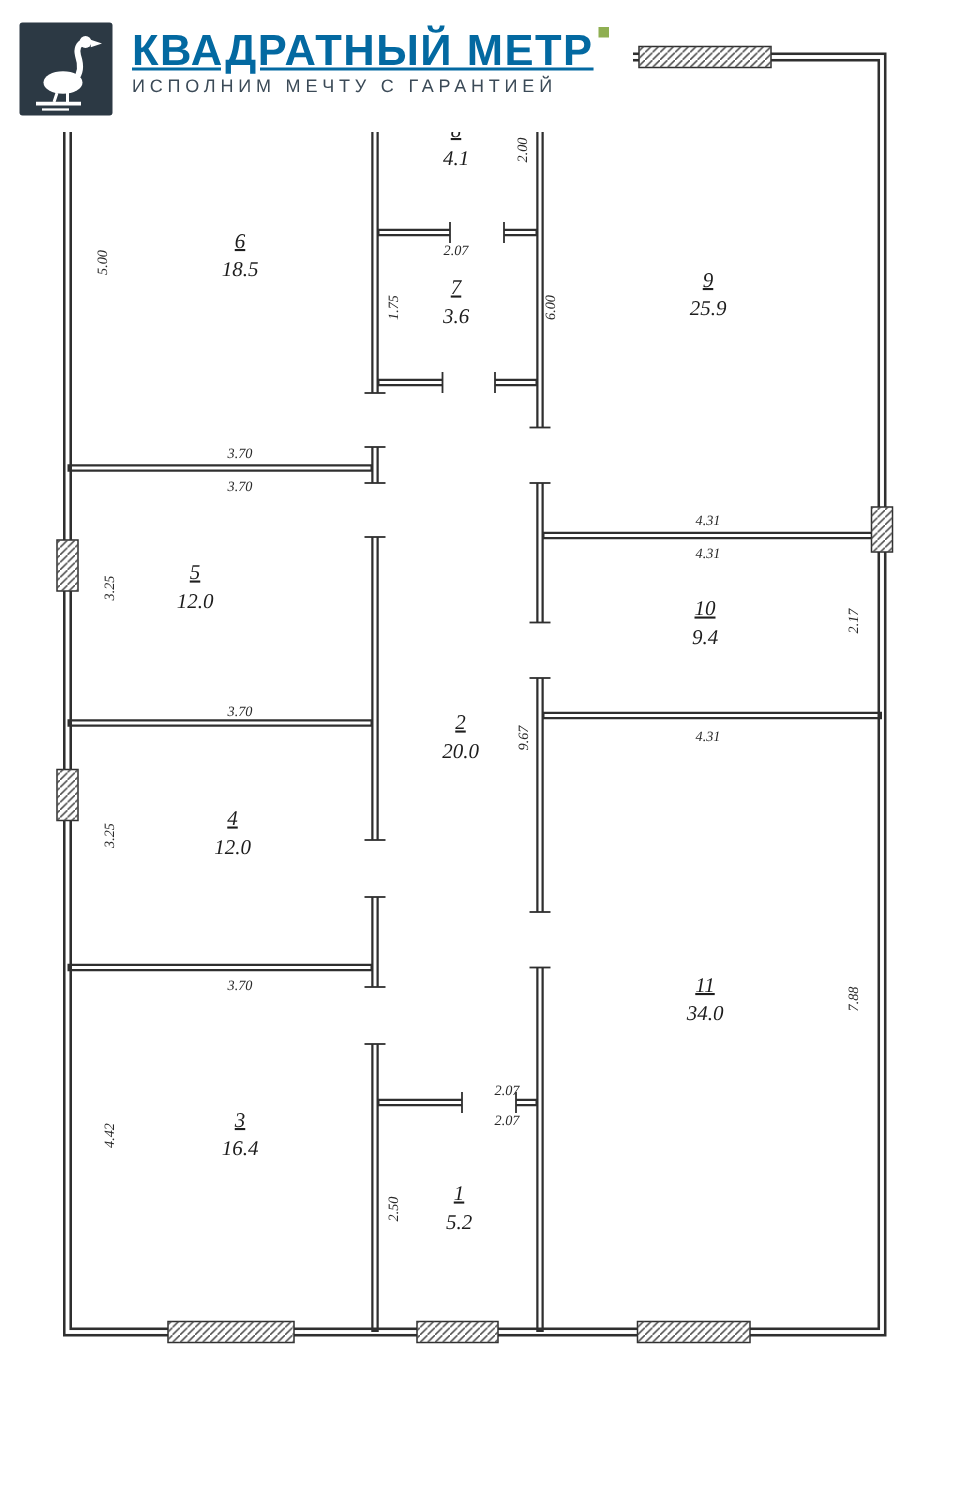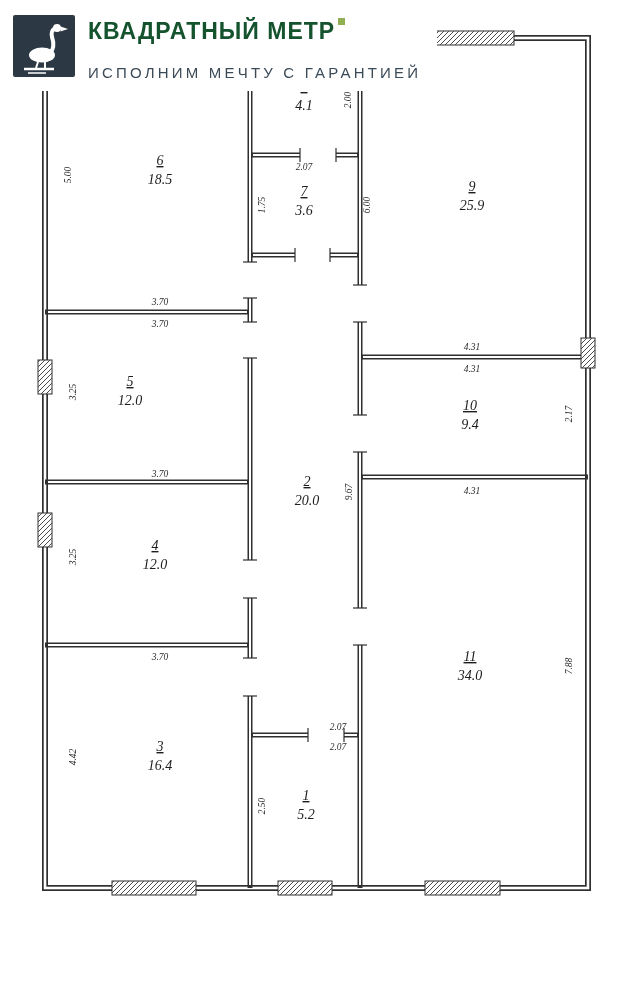--- a/index.html
+++ b/index.html
@@ -3,25 +3,25 @@
 <meta charset="utf-8">
 <style>
   html,body{margin:0;padding:0;background:#ffffff;}
   .page{position:relative;width:640px;height:1000px;background:#ffffff;overflow:hidden;
         font-family:"Liberation Sans",sans-serif;}
   
   .logo{position:absolute;top:12px;left:10px;z-index:5;display:flex;align-items:flex-start;
         background:#ffffff;padding:2px 16px 10px 2px;}
   .logo-icon{width:64px;height:64px;flex:0 0 auto;}
   .logo-textblock{margin-left:12px;padding-top:6px;}
-  .logo-title{font-size:23px;font-weight:bold;letter-spacing:1px;color:#14532d;line-height:1;
-              white-space:nowrap;}
+  .logo-title{font-size:29px;font-weight:bold;letter-spacing:1px;color:#0369a1;line-height:1;
+              white-space:nowrap;text-decoration:underline;}
   .logo-tm{display:inline-block;width:7px;height:7px;background:#8faf52;margin-left:3px;
            vertical-align:top;margin-top:-2px;}
-  .logo-subtitle{font-size:15px;letter-spacing:3.2px;color:#3b4a57;margin-top:21px;
+  .logo-subtitle{font-size:12px;letter-spacing:3.2px;color:#3b4a57;margin-top:1px;
                  white-space:nowrap;}
   
   .rnum{font:italic 14px "Liberation Serif",serif;text-anchor:middle;fill:#1d1d1d;
         text-decoration:underline;}
   .rarea{font:italic 14px "Liberation Serif",serif;text-anchor:middle;fill:#1d1d1d;}
   .dim{font:italic 9.5px "Liberation Serif",serif;text-anchor:middle;fill:#2a2a2a;}
 </style>
 </head>
 <body>
 

